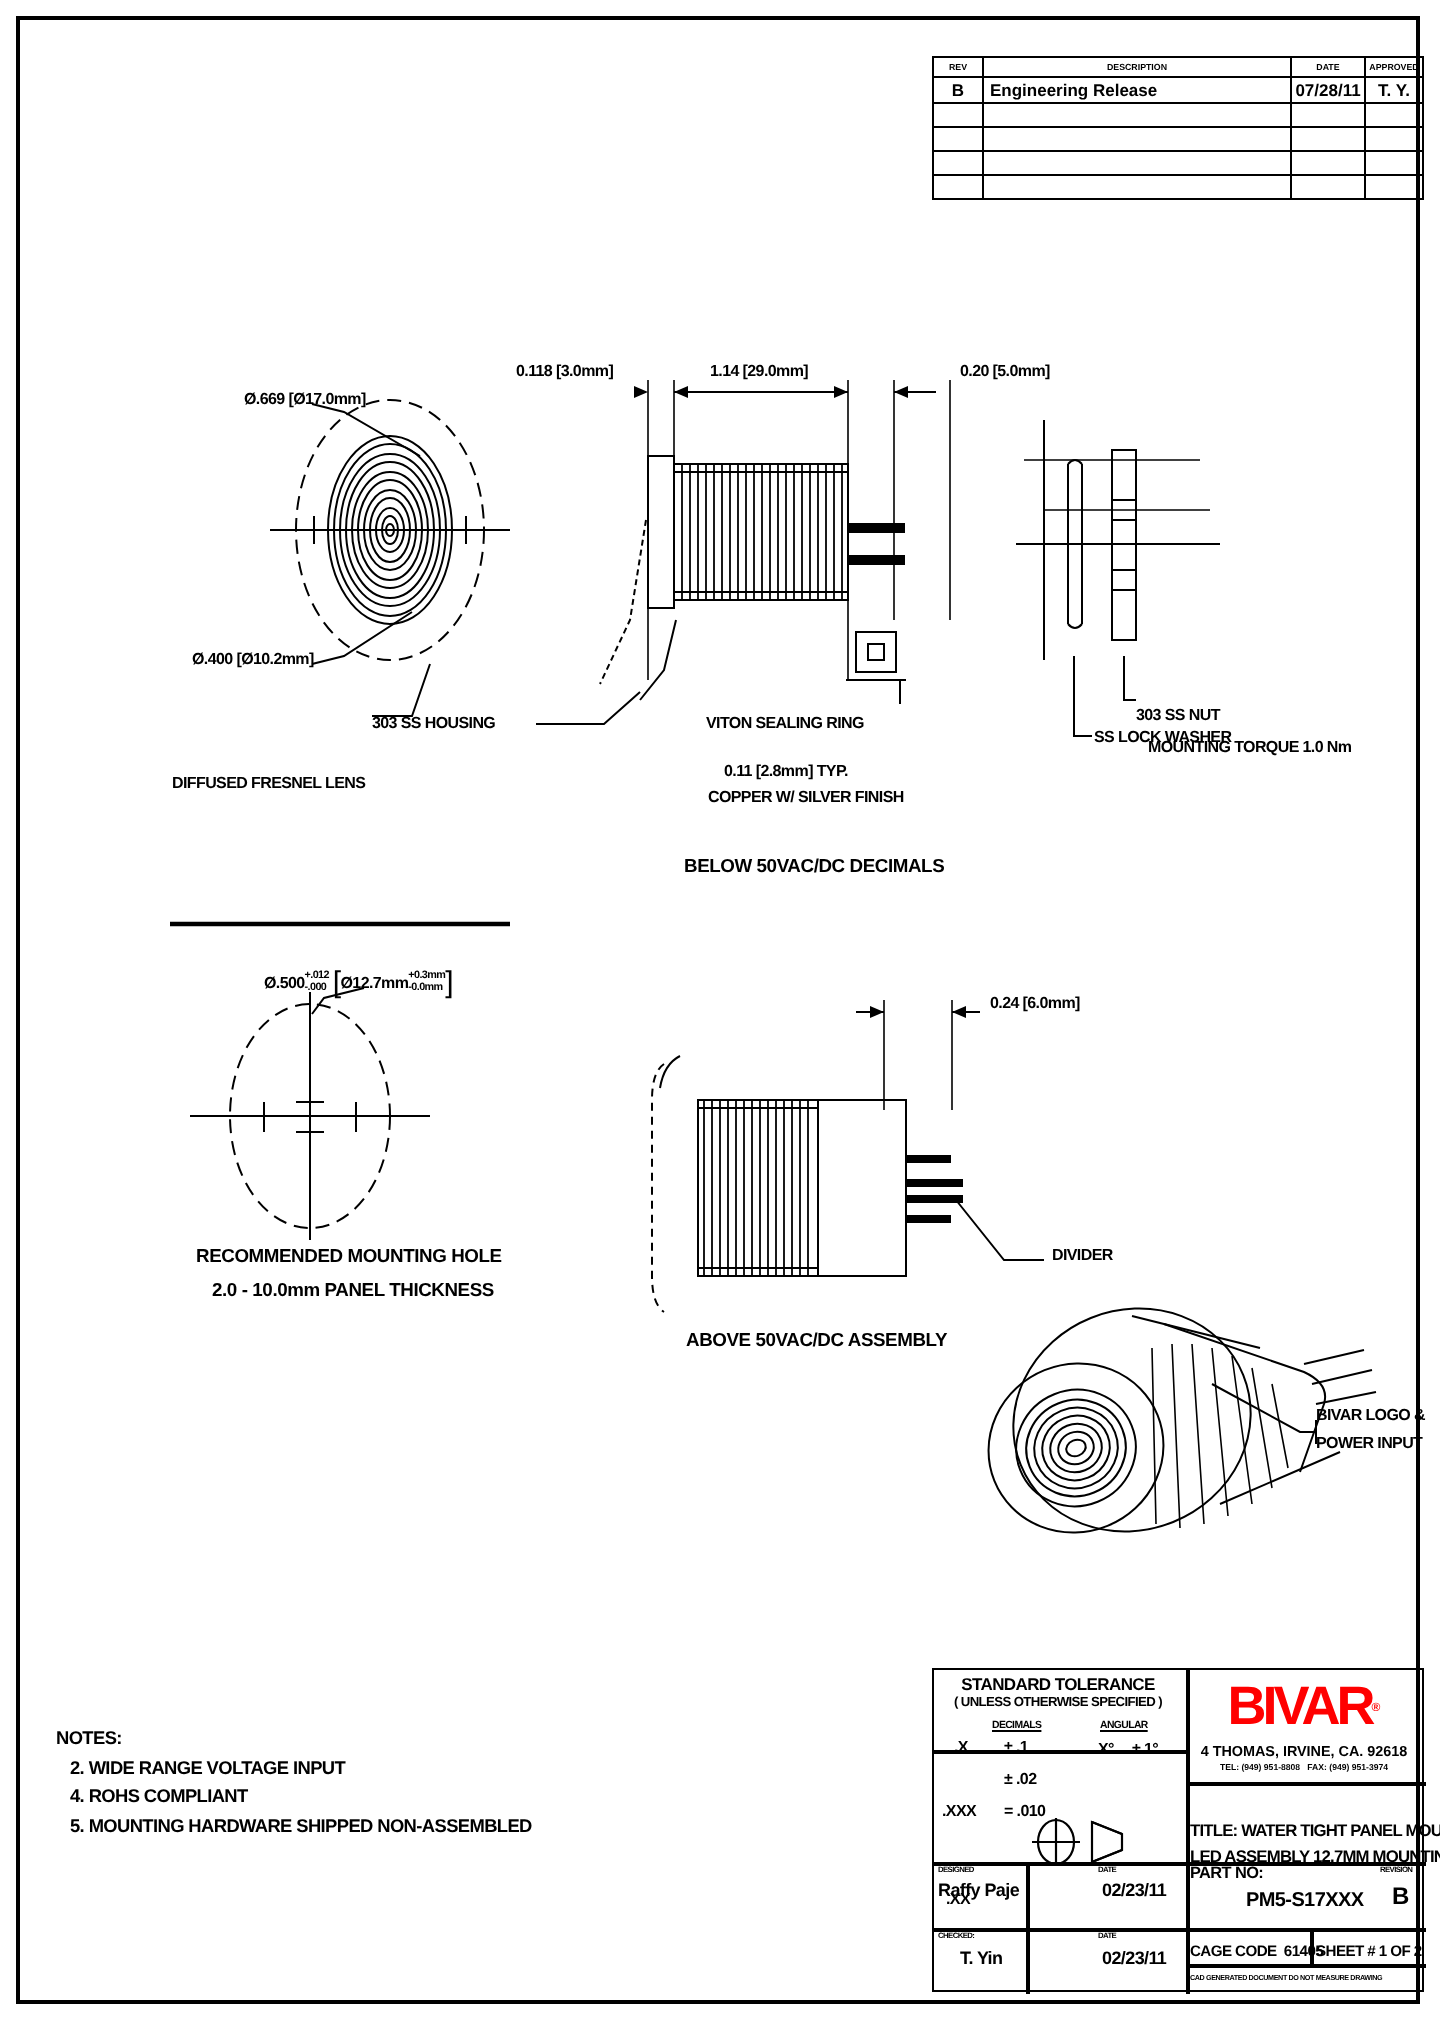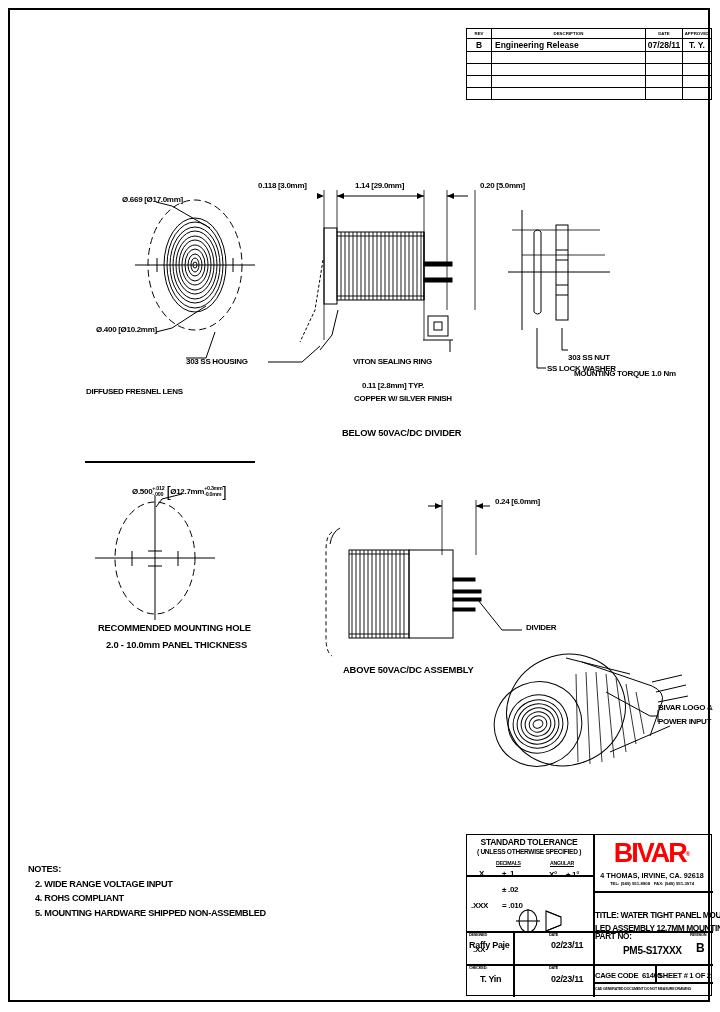--- a/index.html
+++ b/index.html
@@ -292,21 +292,21 @@
   <div class="txt dl" style="left:76px;top:345px;margin-top:33px;">DIFFUSED FRESNEL LENS</div>
 
   <div class="txt dl" style="left:248px;top:172px;">0.118 [3.0mm]</div>
   <div class="txt dl" style="left:345px;top:172px;">1.14 [29.0mm]</div>
   <div class="txt dl" style="left:470px;top:172px;">0.20 [5.0mm]</div>
 
   <div class="txt dl" style="left:176px;top:348px;">303 SS HOUSING</div>
   <div class="txt dl" style="left:343px;top:348px;">VITON SEALING RING</div>
   <div class="txt dl" style="left:352px;top:372px;">0.11 [2.8mm] TYP.</div>
   <div class="txt dl" style="left:344px;top:385px;">COPPER W/ SILVER FINISH</div>
-  <div class="txt dl-c" style="left:332px;top:418px;">BELOW 50VAC/DC DIVIDER</div>
+  <div class="txt dl-c" style="left:332px;top:418px;">BELOW 50VAC/DC DECIMALS</div>
 
   <div class="txt dl" style="left:558px;top:344px;">303 SS NUT</div>
   <div class="txt dl" style="left:564px;top:360px;">MOUNTING TORQUE 1.0 Nm</div>
   <div class="txt dl" style="left:537px;top:355px;">SS LOCK WASHER</div>
 
   <div class="txt dl" style="left:122px;top:474px;">
     <span>Ø.500</span><span class="frac">
       <span style="display:block">+.012</span>
       <span style="display:block">-.000</span>
     </span>

